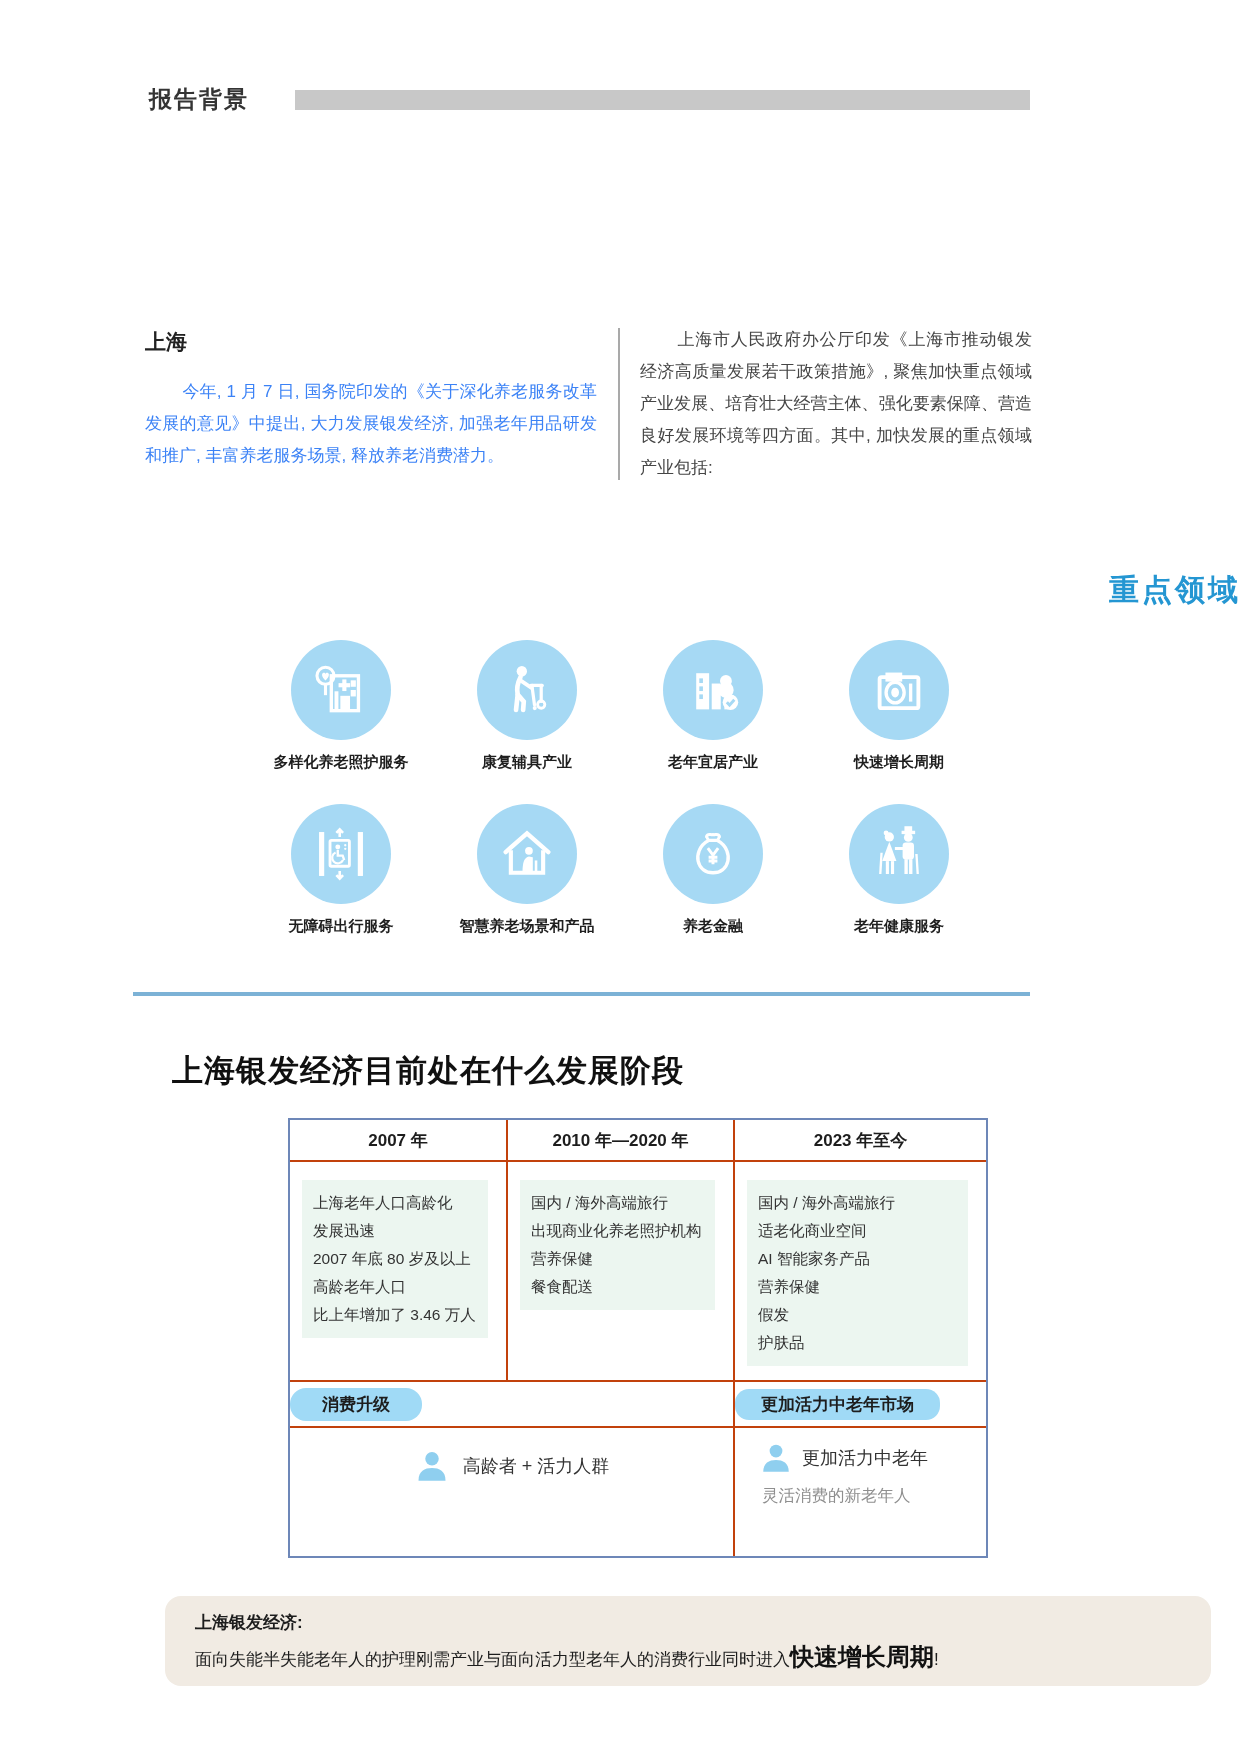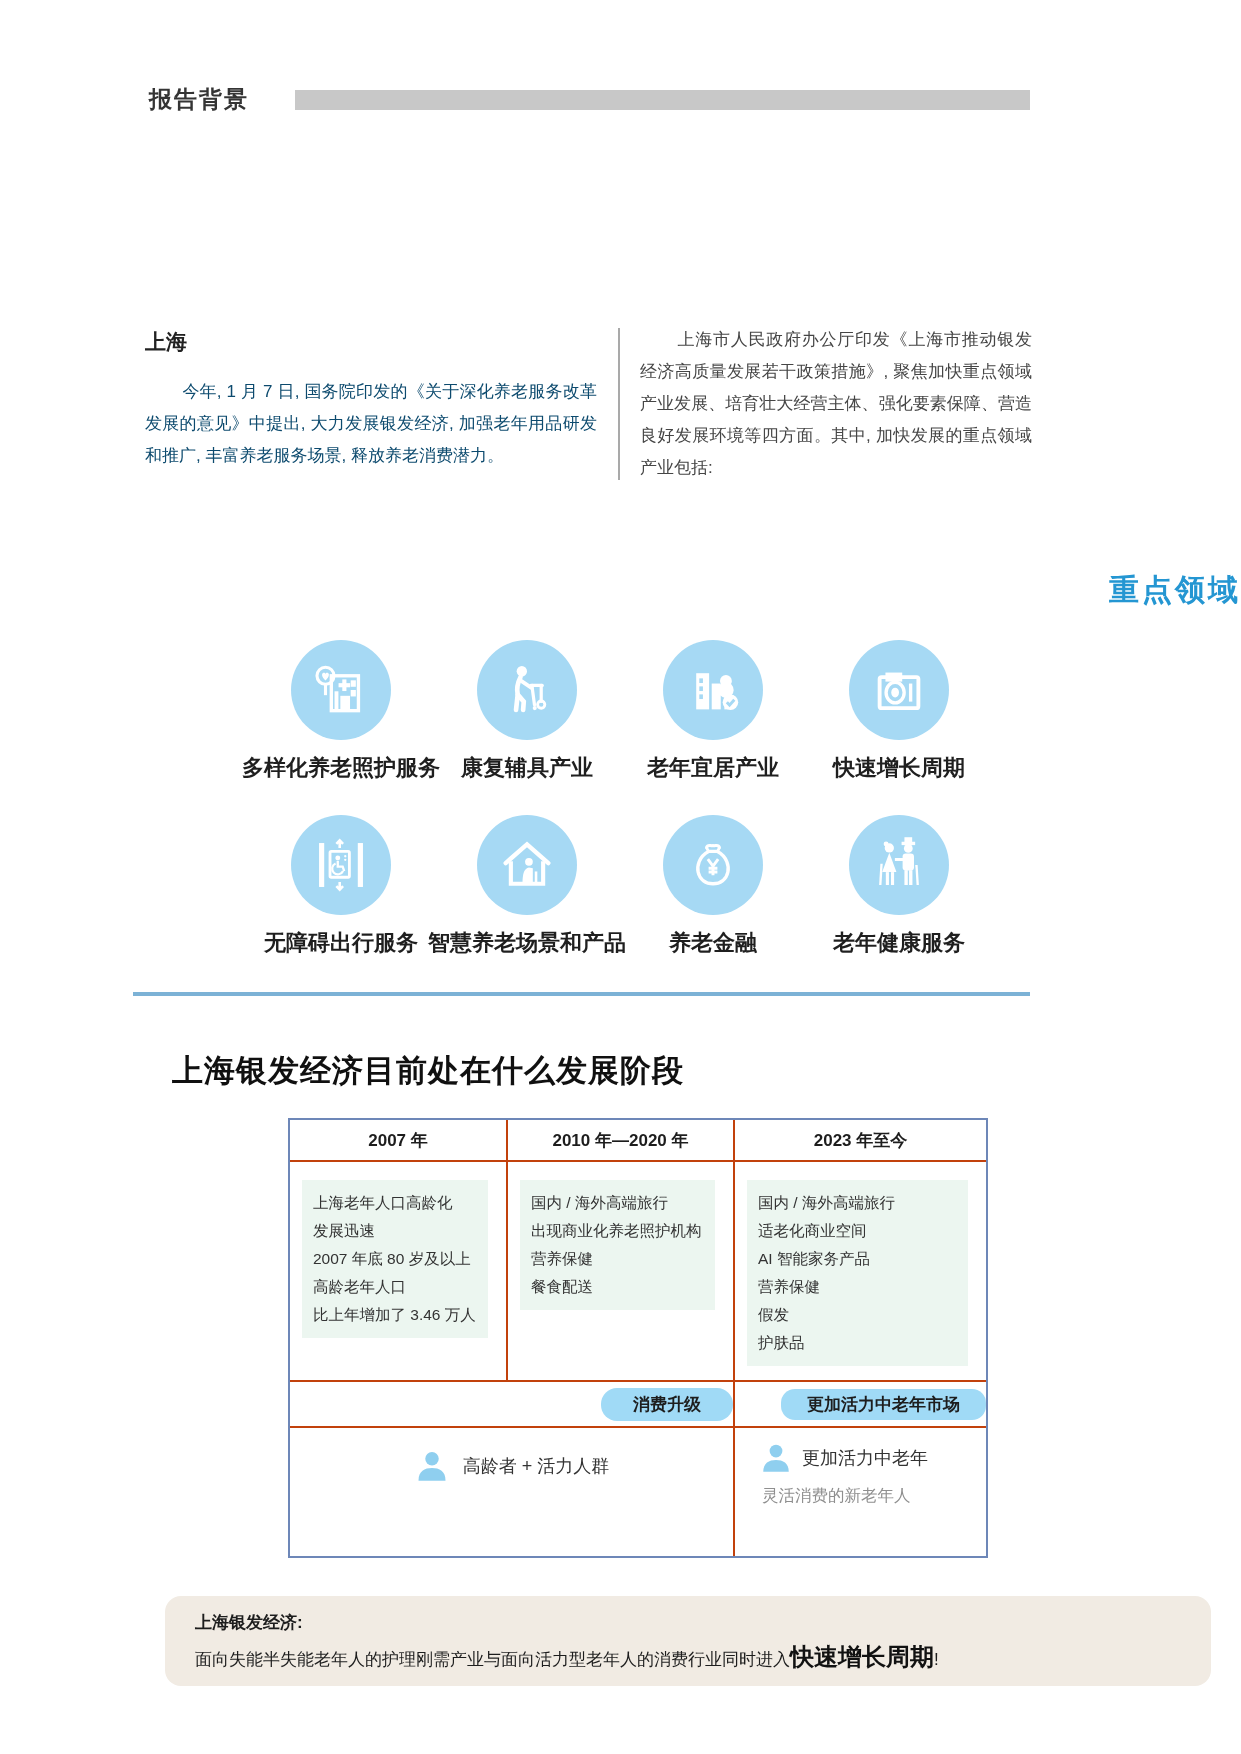--- a/index.html
+++ b/index.html
@@ -8,49 +8,49 @@
 
   
   .page-header{position:absolute;left:149px;top:84px;width:881px;display:flex;align-items:center;}
   .hdr-title{font-family:"Liberation Serif",serif;font-weight:bold;font-size:23px;color:#343434;letter-spacing:2px;white-space:nowrap;}
   .hdr-bar{margin-left:46px;flex:1;height:20px;background:#c8c8c8;}
 
   
   .intro{position:absolute;left:145px;top:320px;width:888px;height:180px;}
   .col-left{position:absolute;left:0;top:8px;width:452px;}
   .col-left h3{margin:0;font-size:21px;font-weight:bold;color:#222;}
-  .col-left p{margin:20px 0 0 0;font-size:17px;line-height:32px;text-align:justify;text-indent:2.2em;color:#0c4a6e;}
+  .col-left p{margin:20px 0 0 0;font-size:17px;line-height:32px;text-align:justify;text-indent:2.2em;color:#3b82f6;}
   .v-divider{position:absolute;left:473px;top:8px;width:2px;height:152px;background:#a9a9a9;}
   .col-right{position:absolute;left:495px;top:4px;width:392px;}
   .col-right p{margin:0;font-size:17px;line-height:32px;text-align:justify;text-indent:2.2em;color:#454545;}
 
   
   .ka-title{position:absolute;left:0;top:570px;width:1241px;text-align:right;
             font-size:30px;font-weight:bold;color:#2496d2;letter-spacing:3px;}
   .ka-grid{position:absolute;left:248px;top:640px;width:744px;display:grid;
            grid-template-columns:repeat(4,186px);row-gap:32px;}
   .ka-item{display:flex;flex-direction:column;align-items:center;}
   .ka-circle{width:100px;height:100px;border-radius:50%;background:#a6d9f4;
              display:flex;align-items:center;justify-content:center;}
   .ka-circle svg{width:62px;height:62px;}
-  .ka-label{margin-top:13px;font-size:22px;font-weight:bold;color:#1f1f1f;white-space:nowrap;}
+  .ka-label{margin-top:13px;font-size:15px;font-weight:bold;color:#1f1f1f;white-space:nowrap;}
 
   
   .blue-rule{position:absolute;left:133px;top:992px;width:897px;height:4px;background:#7cb2d6;}
   .stage-heading{position:absolute;left:172px;top:1024px;font-family:"Liberation Serif",serif;
                  font-size:31px;font-weight:bold;color:#101010;letter-spacing:1px;}
 
   
   .stage-table{position:absolute;left:288px;top:1118px;background:#c2410c;border:2px solid #6d87b8;
                display:grid;grid-template-columns:216px 225px 251px;grid-template-rows:40px 218px 44px 128px;gap:2px;}
   .cell{background:#ffffff;}
   .th{display:flex;align-items:center;justify-content:center;font-weight:bold;font-size:17px;color:#1d1d1d;}
   .td{padding:18px 18px 12px 12px;box-sizing:border-box;}
   .mint{background:#ecf6f0;padding:9px 11px;font-size:15.5px;line-height:28px;color:#333;white-space:pre;}
-  .badge-cell{display:flex;align-items:center;justify-content:flex-end;}
+  .badge-cell{display:flex;align-items:center;justify-content:flex-start;}
   .span2{grid-column:1/3;}
   .pill{background:#a0daf6;border-radius:16px;font-weight:bold;font-size:17px;color:#1d1d1d;padding:5px 32px;white-space:nowrap;}
   .pill.small{padding:4px 26px;border-radius:14px;}
   .aud-left{display:flex;justify-content:center;align-items:flex-start;gap:13px;padding-top:20px;box-sizing:border-box;}
   .aud-left .aud-text{font-size:18px;color:#333;line-height:36px;white-space:nowrap;}
   .aud-right{padding:13px 0 0 24px;box-sizing:border-box;}
   .aud-right-row{display:flex;align-items:flex-start;gap:9px;}
   .aud-right-row .aud-text{font-size:18px;color:#333;line-height:34px;white-space:nowrap;}
   .aud-sub{margin:10px 0 0 3px;font-size:16.5px;color:#8f8f8f;white-space:nowrap;}
   .person-icon svg{display:block;}

